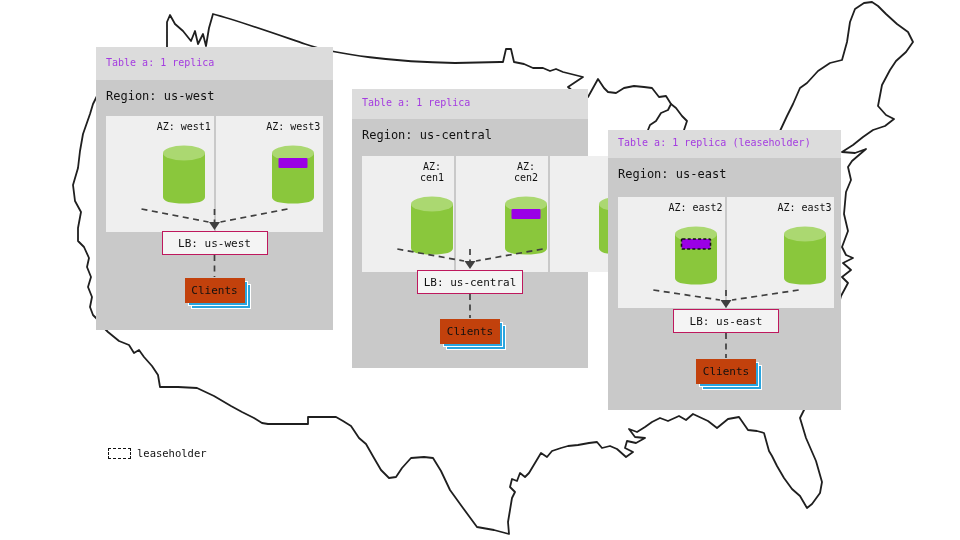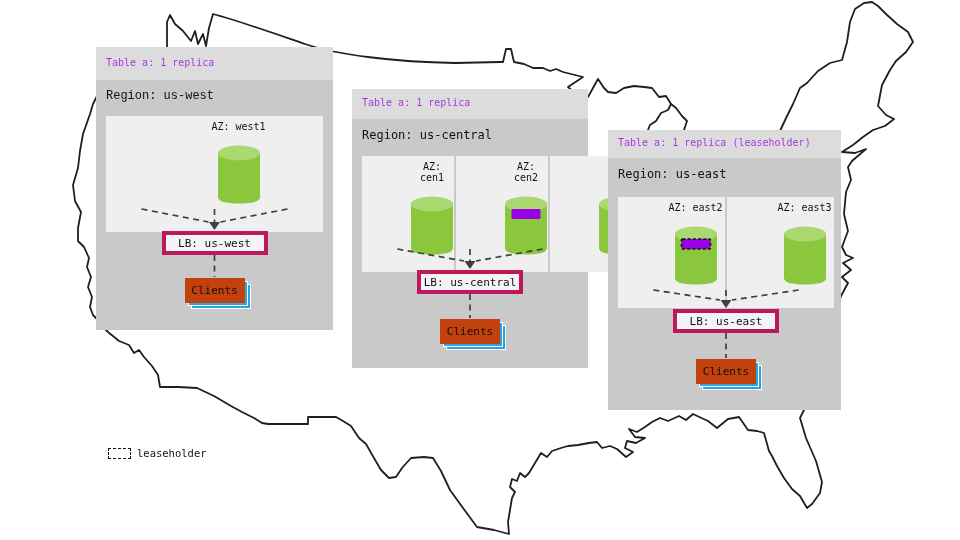--- a/index.html
+++ b/index.html
@@ -8,21 +8,21 @@
   #map-svg{position:absolute;left:0;top:0;}
   .panel{position:absolute;}
   .table-title{position:absolute;left:10px;font-size:10px;letter-spacing:0;}
   .region-box{position:absolute;left:0;right:0;bottom:0;}
   .region-label{position:absolute;left:10px;font-size:12px;color:#111;}
   .az-row{position:absolute;display:flex;gap:2px;}
   .az-col{flex:1;background:#efefef;padding-left:48px;}
   .az-label{text-align:center;padding-top:5px;font-size:10px;color:#111;}
   .cyl{display:block;margin:12px auto 0;}
   .connectors{position:absolute;left:0;top:0;pointer-events:none;}
-  .lb-box{position:absolute;height:24px;background:#f4f4f4;border:4px solid #be185d;
+  .lb-box{position:absolute;height:24px;background:#f4f4f4;border:1px solid #be185d;
     display:flex;align-items:center;justify-content:center;font-size:11px;color:#111;box-sizing:border-box;}
   .clients{position:absolute;width:60px;height:25px;}
   .clients .layer{position:absolute;width:60px;height:25px;background:#2aa5df;border:1px solid #fff;box-sizing:border-box;}
   .clients .l2{left:6px;top:6px;}
   .clients .l1{left:3px;top:3px;}
   .clients .face{position:absolute;left:0;top:0;width:60px;height:25px;background:#c2410c;
     display:flex;align-items:center;justify-content:center;font-size:11px;color:#111;}
   #legend{position:absolute;left:108px;top:447px;display:flex;align-items:center;}
   #legend .swatch{width:21px;height:9px;border:1.5px dashed #111;background:#fff;margin-right:6px;}
   #legend .lbl{font-size:10.5px;color:#111;}
@@ -35,27 +35,35 @@
     <g fill="none" stroke="#1f1f1f" stroke-width="1.8" stroke-linejoin="round" stroke-linecap="round">
       <path id="map-north" d="M167,52 L167,22 170,15 175,24 183,31 191,41 195,31 198,44 203,34 206,46 209,28 213,14 C236,20 270,32 305,44 C338,55 395,62 455,63 L500,62 503,62 506,49 511,49 514,62 524,64 533,68 543,68 550,71 556,69 563,72 L583,77 568,87 575,93 582,96 588,97 593,88 598,79 604,88 608,92 616,93 624,88 634,86 644,87 652,88 659,97 666,96 671,104 668,110 661,113 656,121 650,125 648,130"></path>
       <path id="map-main" d="M780,131 L787,116 793,104 800,88 807,83 818,71 830,63 842,60 847,42 850,22 855,9 864,3 872,2 878,6 886,14 897,24 908,32 913,42 906,52 896,61 890,70 882,85 878,106 886,115 894,119 885,126 873,130 863,137 853,145 842,152 855,153 866,149 852,161 848,167 851,180 846,192 844,214 848,231 842,247 846,255 853,258 843,263 851,270 842,277 848,283 841,296 834,322 824,360 812,394 800,418 806,438 816,461 822,482 820,493 812,504 807,508 800,496 792,489 784,478 777,466 772,456 769,451 764,433 757,431 748,430 739,417 728,419 717,428 708,421 693,414 686,420 679,416 668,421 660,418 652,422 645,427 637,432 629,429 635,437 645,438 636,443 627,441 625,448 633,452 626,457 617,449 610,446 602,448 597,442 589,443 578,445 568,446 561,448 552,451 547,457 541,453 535,463 529,473 525,477 520,473 517,481 512,479 510,487 515,492 512,498 510,510 508,522 509,534 494,530 477,527 463,508 450,490 441,471 433,458 424,457 411,458 402,468 396,477 389,478 381,470 374,458 366,444 359,438 351,426 343,421 336,417 321,417 308,417 308,424 288,424 268,424 262,423 254,418 242,412 231,406 214,396 197,388 178,387 160,387 158,375 152,366 144,357 139,350 134,353 129,345 119,341 108,332 101,325 96,318 93,315 90,307 92,297 88,287 91,277 87,267 89,258 84,247 78,241 78,228 81,212 75,201 73,185 78,168 80,151 83,134 90,114 93,104 100,90 112,70 130,58 150,53 167,52"></path>
       <path id="map-mitten" d="M684,130 L687,121 682,116 676,108 671,104"></path>
     </g>
   </svg>
   <div id="panels">
       <div class="panel" style="left: 96px; top: 47px; width: 237px; height: 283px; background: rgb(220, 220, 220);">
         <div class="table-title" style="top: 10px; color: rgb(164, 60, 224);">Table a: 1 replica</div>
         <div class="region-box" style="top: 33px; background: rgb(201, 201, 201);"></div>
-        <div class="region-label" style="top: 42px; font-family: Liberation Mono, monospace;">Region: us-west</div>
+        <div class="region-label" style="top: 42px;">Region: us-west</div>
         <div class="az-row" style="left: 10px; top: 69px; width: 217px; height: 116px;">
           <div class="az-col">
             <div class="az-label">AZ: west1</div>
             <svg width="44" height="62" viewBox="0 0 44 62" class="cyl">
               <path d="M1,9 L1,53 Q1,59.5 22,59.5 Q43,59.5 43,53 L43,9 Z" fill="#8ac73c"></path>
               <ellipse cx="22" cy="9" rx="21" ry="7.5" fill="#abd871"></ellipse>
+            </svg>
+          </div>
+          <div class="az-col">
+            <div class="az-label">AZ: west3</div>
+            <svg width="44" height="62" viewBox="0 0 44 62" class="cyl">
+              <path d="M1,9 L1,53 Q1,59.5 22,59.5 Q43,59.5 43,53 L43,9 Z" fill="#8ac73c"></path>
+              <ellipse cx="22" cy="9" rx="21" ry="7.5" fill="#abd871"></ellipse>
+              <rect x="7.5" y="14" width="29" height="10" rx="1" fill="#9a00e6"></rect>
             </svg>
           </div>
         </div>
         <svg width="237" height="283" class="connectors">
           <line x1="45.5" y1="162" x2="112.5" y2="175" stroke="#3f3f3f" stroke-width="1.7" stroke-dasharray="6,4.5"></line>
           <line x1="118.5" y1="162" x2="118.5" y2="175" stroke="#3f3f3f" stroke-width="1.7" stroke-dasharray="6,4.5"></line>
           <line x1="191.5" y1="162" x2="124.5" y2="175" stroke="#3f3f3f" stroke-width="1.7" stroke-dasharray="6,4.5"></line>
           <line x1="118.5" y1="208" x2="118.5" y2="230" stroke="#3f3f3f" stroke-width="1.7" stroke-dasharray="6,4.5"></line>
           <polygon points="113,175 124,175 118.5,183" fill="#3f3f3f"></polygon>
         </svg>

